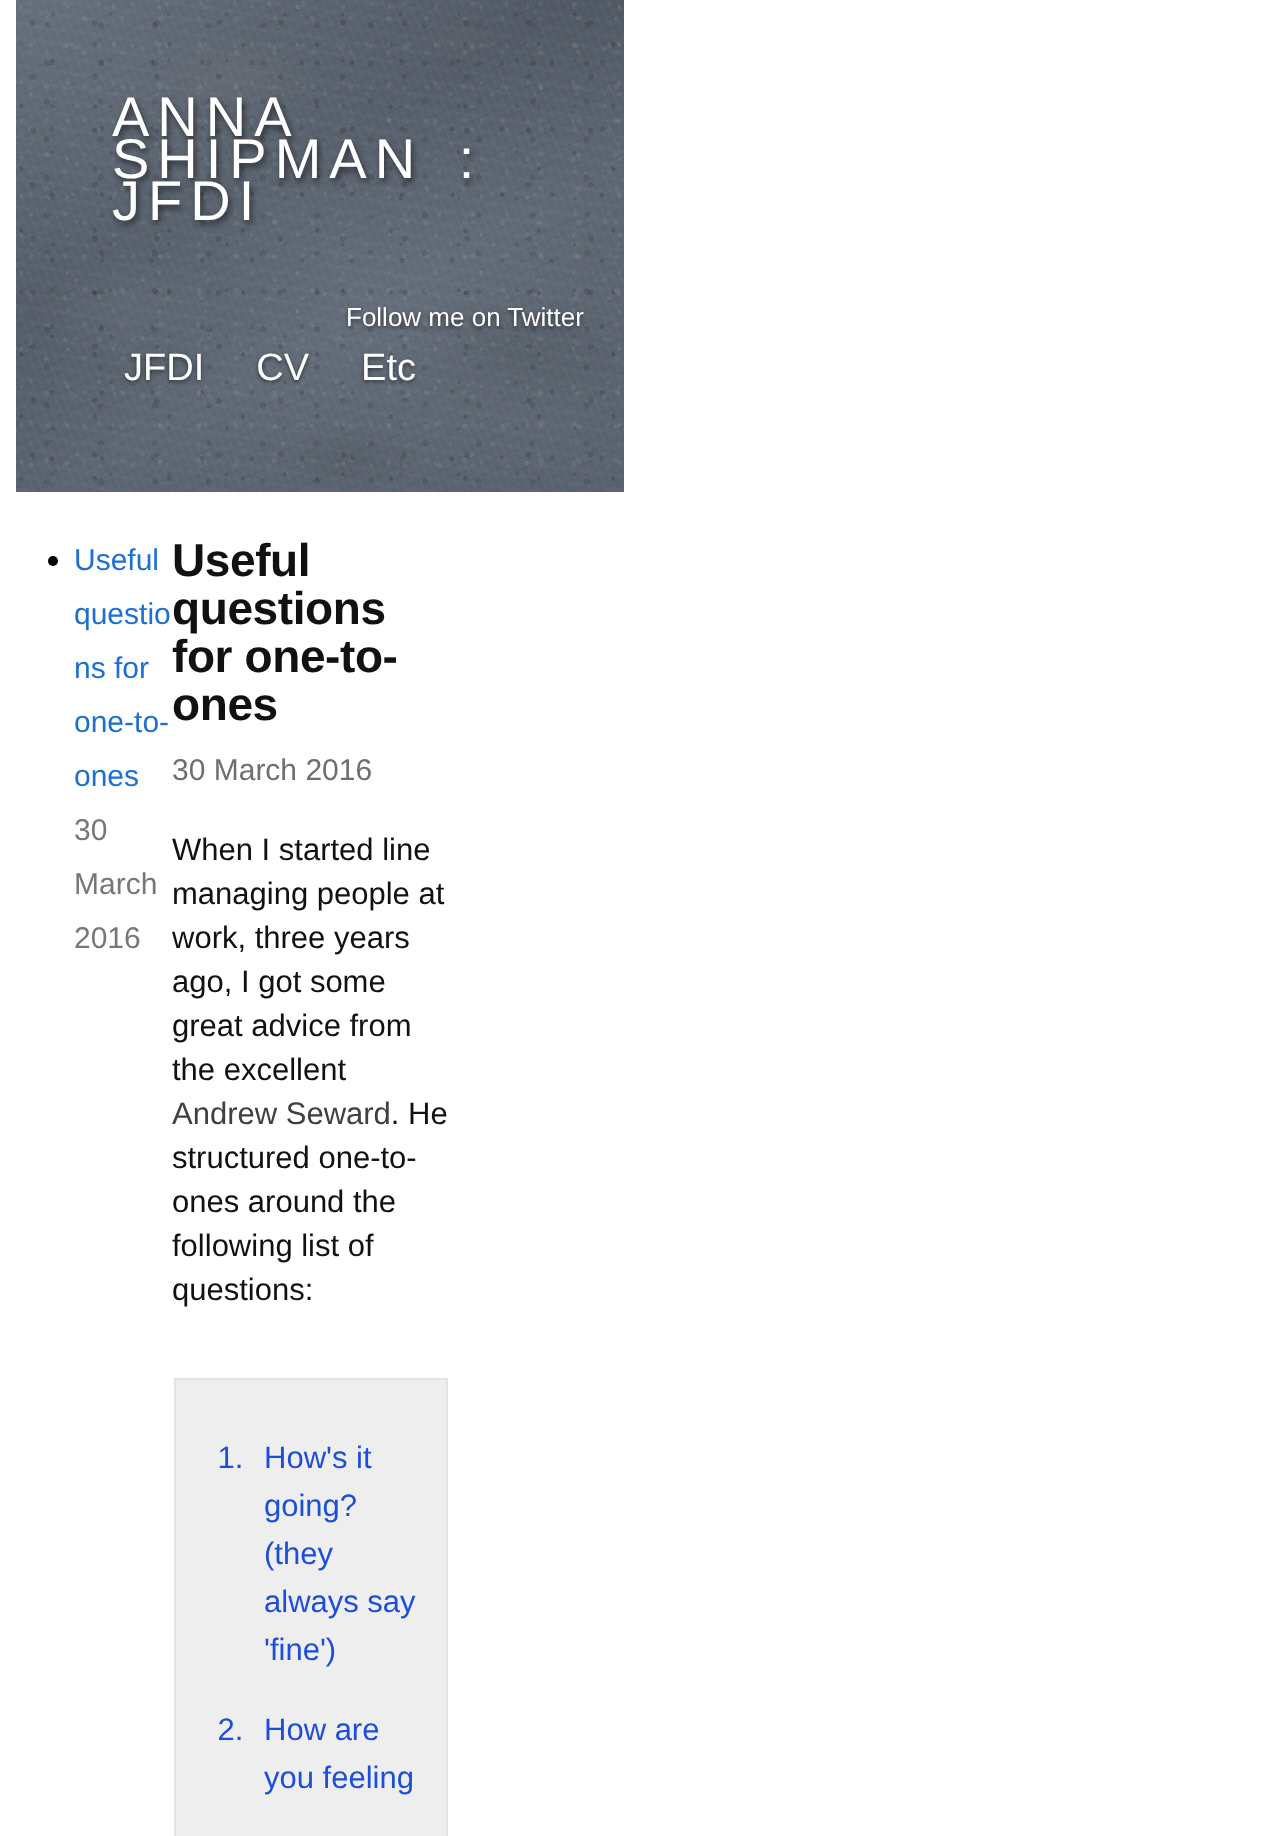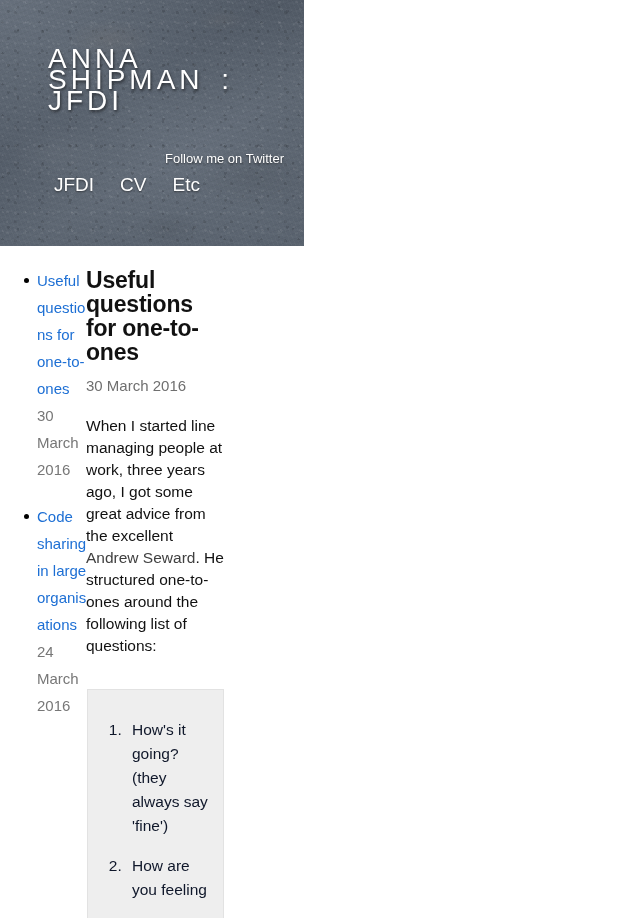--- a/index.html
+++ b/index.html
@@ -12,21 +12,21 @@
     height: 918px;
     overflow: hidden;
     position: relative;
     font-family: "Liberation Sans", sans-serif;
     -webkit-font-smoothing: antialiased;
   }
 
   
   #site-header {
     position: absolute;
-    left: 0;
+    left: 8px;
     top: 0;
     width: 304px;
     height: 246px;
     overflow: hidden;
     background-color: #701a75;
   }
   #site-header .texture {
     position: absolute;
     inset: 0;
     background-color: #5a6471;
@@ -205,21 +205,21 @@
     box-sizing: border-box;
     overflow: hidden;
     z-index: 3;
   }
   #question-box ol {
     margin: 0;
     padding: 28px 12px 0 38px;
     list-style-type: decimal;
     font-size: 15.5px;
     line-height: 24px;
-    color: #0f172a;
+    color: #1d4ed8;
   }
   #question-box ol li {
     margin-bottom: 16px;
     padding-left: 6px;
   }
 </style>
 </head>
 <body>
 
 <div id="site-header">
@@ -238,24 +238,20 @@
     </div>
   </div>
 </div>
 
 <div id="sidebar">
   <ul>
     <li>
       <a href="#">Useful questions for one-to-ones</a>
       <span class="post-date">30 March 2016</span>
     </li>
-    <li>
-      <a href="#">Code sharing in large organisations</a>
-      <span class="post-date">24 March 2016</span>
-    </li>
   </ul>
 </div>
 
 <div id="main-article">
   <h2 id="article-title">Useful questions for one-to-ones</h2>
   <div id="article-date">30 March 2016</div>
   <p id="article-body">
     <span>When I started line managing people at work, three years ago, I got some great advice from the excellent </span><a href="#">Andrew Seward</a><span>. He structured one-to-ones around the following list of questions:</span>
   </p>
 </div>

